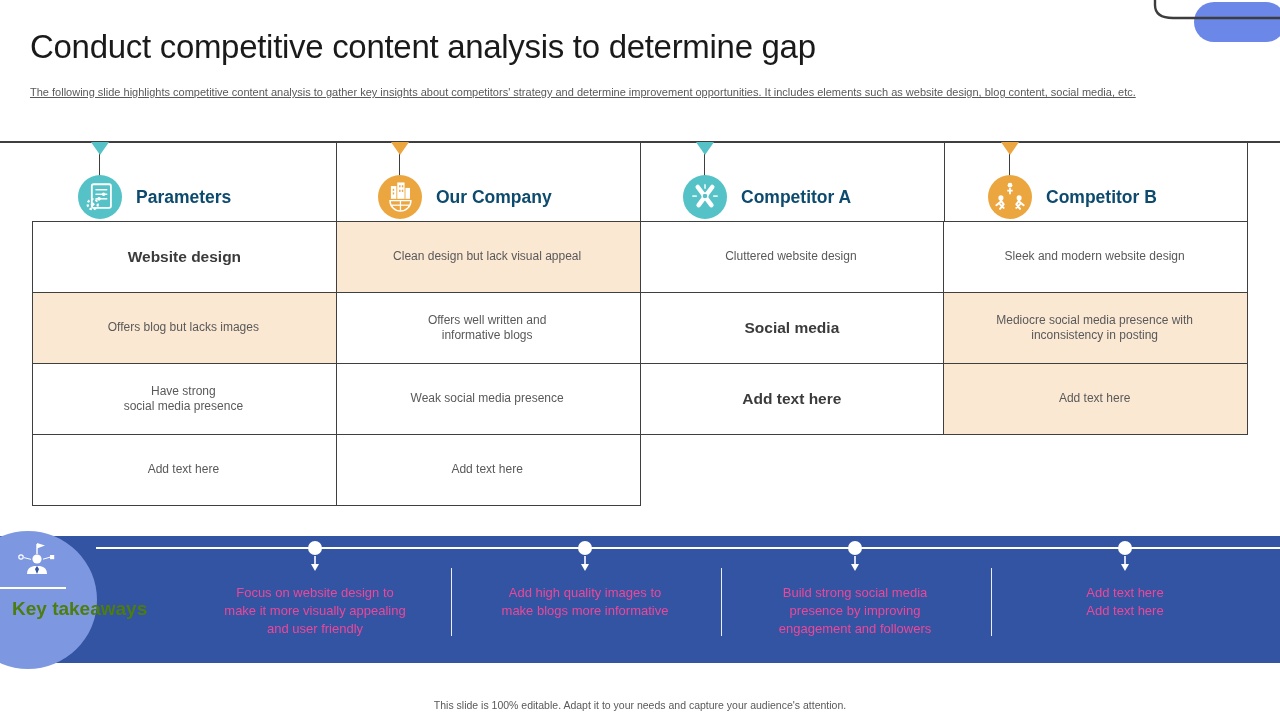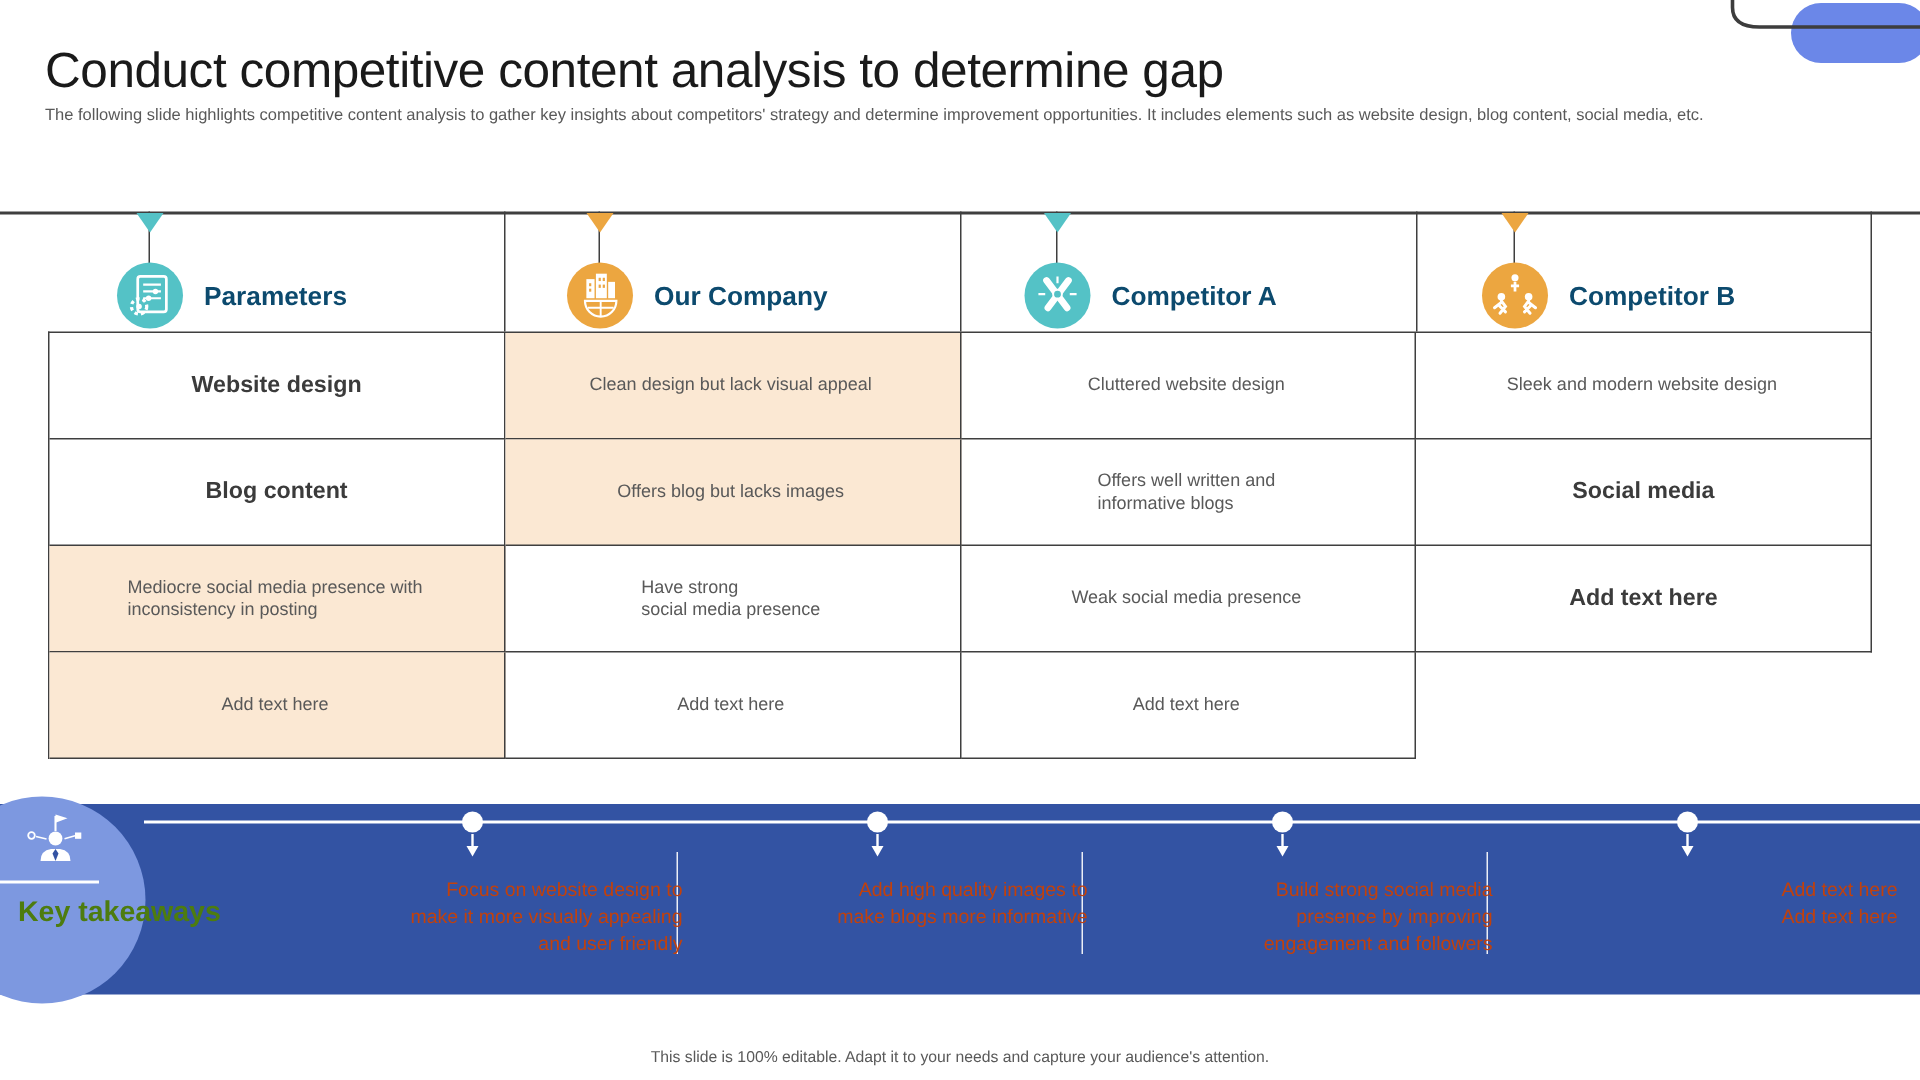--- a/index.html
+++ b/index.html
@@ -4,47 +4,47 @@
 <style>
   html,body{margin:0;padding:0;background:#e9e9e9;}
   .slide{
     position:relative;width:1280px;height:720px;background:#ffffff;
     overflow:hidden;font-family:"Liberation Sans", sans-serif;
   }
   .abs{position:absolute;}
   
   .title{left:30px;top:28px;width:1050px;font-size:33px;font-weight:400;
     color:var(--title-dark,#1a1a1a);letter-spacing:-0.3px;}
-  .subtitle{left:30px;top:71px;width:1215px;font-size:11px;color:var(--text-gray,#595959);}
+  .subtitle{left:30px;top:86px;width:1215px;font-size:11px;color:var(--text-gray,#595959);text-decoration:underline;}
   
   .corner{right:0;top:0;}
   
   .hline{left:0;top:141px;width:1280px;height:1.5px;background:var(--line-dark,#3f3f3f);}
   .colstub{top:141px;width:1px;height:80px;background:var(--line-dark,#3f3f3f);}
   .connector{top:141px;width:1px;height:36px;background:var(--line-dark,#3f3f3f);}
   .tri{top:142px;width:0;height:0;border-left:9px solid transparent;border-right:9px solid transparent;}
   .icirc{top:175px;width:44px;height:44px;border-radius:50%;display:flex;align-items:center;justify-content:center;}
   .collabel{top:175px;height:44px;line-height:44px;font-size:17.5px;font-weight:700;color:#0c4a6e;}
   
   .table{left:32px;top:221px;width:1216px;height:285px;display:grid;
     grid-template-columns:repeat(4,1fr);grid-auto-rows:71px;
     border-top:1px solid var(--line-dark,#3f3f3f);border-left:1px solid var(--line-dark,#3f3f3f);
     box-sizing:border-box;}
   .cell{border-right:1px solid var(--line-dark,#3f3f3f);border-bottom:1px solid var(--line-dark,#3f3f3f);
-    display:flex;align-items:center;justify-content:center;
+    display:flex;align-items:center;justify-content:center;text-align:center;
     padding:4px 26px;box-sizing:border-box;white-space:pre-line;}
   .cell.param{font-size:15.5px;font-weight:700;color:#3b3b3b;}
   .cell.val{font-size:12px;color:var(--text-gray,#595959);line-height:15.5px;padding-left:24px;}
   .cell.our{background:var(--peach,#fbe8d3);}
   
   .band{left:0;top:536px;width:1280px;height:127px;background:var(--band-blue,#3353a3);}
   .timeline{left:96px;top:547px;width:1184px;height:1.5px;background:#ffffff;}
   .tkdiv{top:568px;width:1px;height:68px;background:rgba(255,255,255,0.9);}
   .pin{top:540px;}
-  .tktext{top:584px;width:280px;text-align:right;color:#c2410c;font-size:13px;
+  .tktext{top:584px;width:280px;text-align:center;color:#ec4899;font-size:13px;
     line-height:18px;white-space:pre-line;}
   .kcircle{left:-41px;top:531px;width:138px;height:138px;border-radius:50%;
     background:var(--light-blue,#7d98e0);}
   .kunder{left:0;top:587px;width:66px;height:2px;background:#ffffff;}
   .kheading{left:12px;top:598px;width:180px;color:#4d7c0f;font-size:19px;font-weight:700;}
   
   .footer{left:0;top:699px;width:1280px;text-align:center;font-size:10.5px;color:var(--text-gray,#595959);}
 </style>
 </head>
 <body>
@@ -132,21 +132,20 @@
     </svg>
   </div>
   <div class="abs collabel" style="left:1046px">Competitor B</div>
 
   <div class="abs table">
     <div class="cell param">Website design</div>
     <div class="cell val our">Clean design but lack visual appeal</div>
     <div class="cell val">Cluttered website design</div>
     <div class="cell val">Sleek and modern website design</div>
 
-    <div class="cell param">Blog content</div>
     <div class="cell val our">Offers blog but lacks images</div>
     <div class="cell val">Offers well written and
 informative blogs</div>
 
     <div class="cell param">Social media</div>
     <div class="cell val our">Mediocre social media presence with
 inconsistency in posting</div>
     <div class="cell val">Have strong
 social media presence</div>
     <div class="cell val">Weak social media presence</div>

